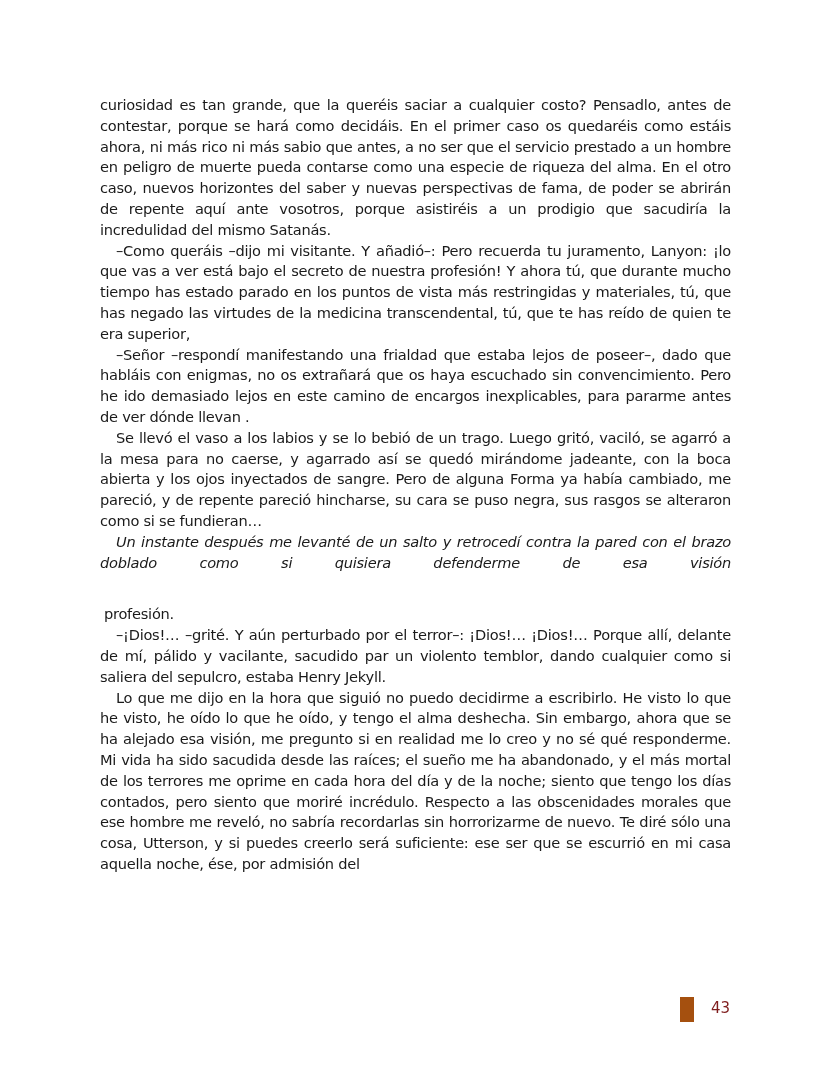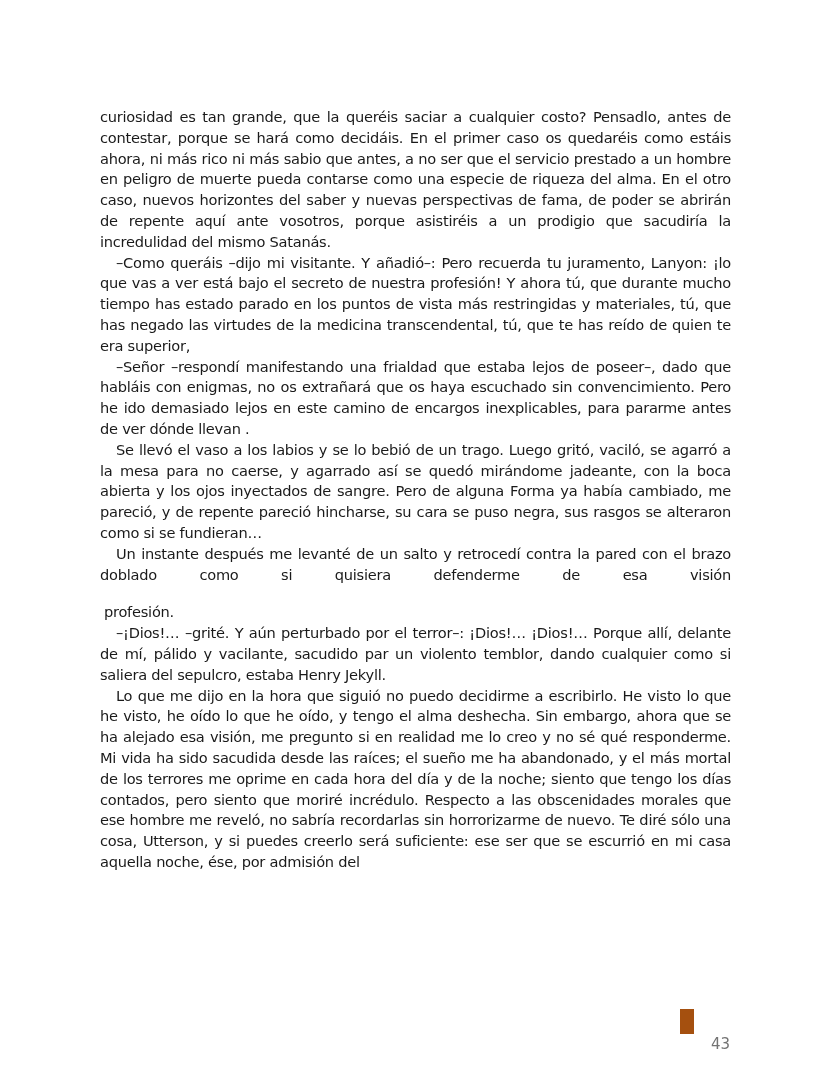--- a/index.html
+++ b/index.html
@@ -1,36 +1,36 @@
 <!DOCTYPE html>
 <html><head>
 <meta charset="utf-8">
 <style>
   html, body { margin: 0; padding: 0; background: #ffffff; }
   body { width: 828px; height: 1071px; position: relative; overflow: hidden; }
   .page {
-    position: absolute; left: 0; top: 12px; width: 828px; height: 1053px; background: #fff;
+    position: absolute; left: 0; top: 0; width: 828px; height: 1053px; background: #fff;
   }
   .text-block {
     position: absolute; left: 100px; top: 95px; width: 631px;
     font-family: "DejaVu Sans", sans-serif;
     font-size: 14.6px; line-height: 20.8px; color: #1a1a1a;
     letter-spacing: -0.25px;
   }
   .text-block p { margin: 0; text-align: justify; text-align-last: left; }
   .text-block p.indent { text-indent: 16px; }
   .text-block p.stretch { text-align-last: justify; }
-  .text-block p.gap-after { margin-bottom: 17px; }
+  .text-block p.gap-after { margin-bottom: 31px; font-style: italic; }
   .text-block p.lead-space { padding-left: 4px; }
   .footer-block {
     position: absolute; left: 680px; top: 997px; width: 14px; height: 25px;
   }
   .page-number {
     position: absolute; left: 711px; top: 999px;
-    font-family: "DejaVu Sans", sans-serif; font-size: 15px; color: #737373; margin-top: 24px;
+    font-family: "DejaVu Sans", sans-serif; font-size: 15px; color: #7f1d1d;
   }
 </style>
 </head>
 <body>
 
 <div class="page">
   <div class="text-block">
     <p>curiosidad es tan grande, que la queréis saciar a cualquier costo? Pensadlo, antes de contestar, porque se hará como decidáis. En el primer caso os quedaréis como estáis ahora, ni más rico ni más sabio que antes, a no ser que el servicio prestado a un hombre en peligro de muerte pueda contarse como una especie de riqueza del alma. En el otro caso, nuevos horizontes del saber y nuevas perspectivas de fama, de poder se abrirán de repente aquí ante vosotros, porque asistiréis a un prodigio que sacudiría la incredulidad del mismo Satanás.</p>
     <p class="indent">–Como queráis –dijo mi visitante. Y añadió–: Pero recuerda tu juramento, Lanyon: ¡lo que vas a ver está bajo el secreto de nuestra profesión! Y ahora tú, que durante mucho tiempo has estado parado en los puntos de vista más restringidas y materiales, tú, que has negado las virtudes de la medicina transcendental, tú, que te has reído de quien te era superior,</p>
     <p class="indent">–Señor –respondí manifestando una frialdad que estaba lejos de poseer–, dado que habláis con enigmas, no os extrañará que os haya escuchado sin convencimiento. Pero he ido demasiado lejos en este camino de encargos inexplicables, para pararme antes de ver dónde llevan .</p>

